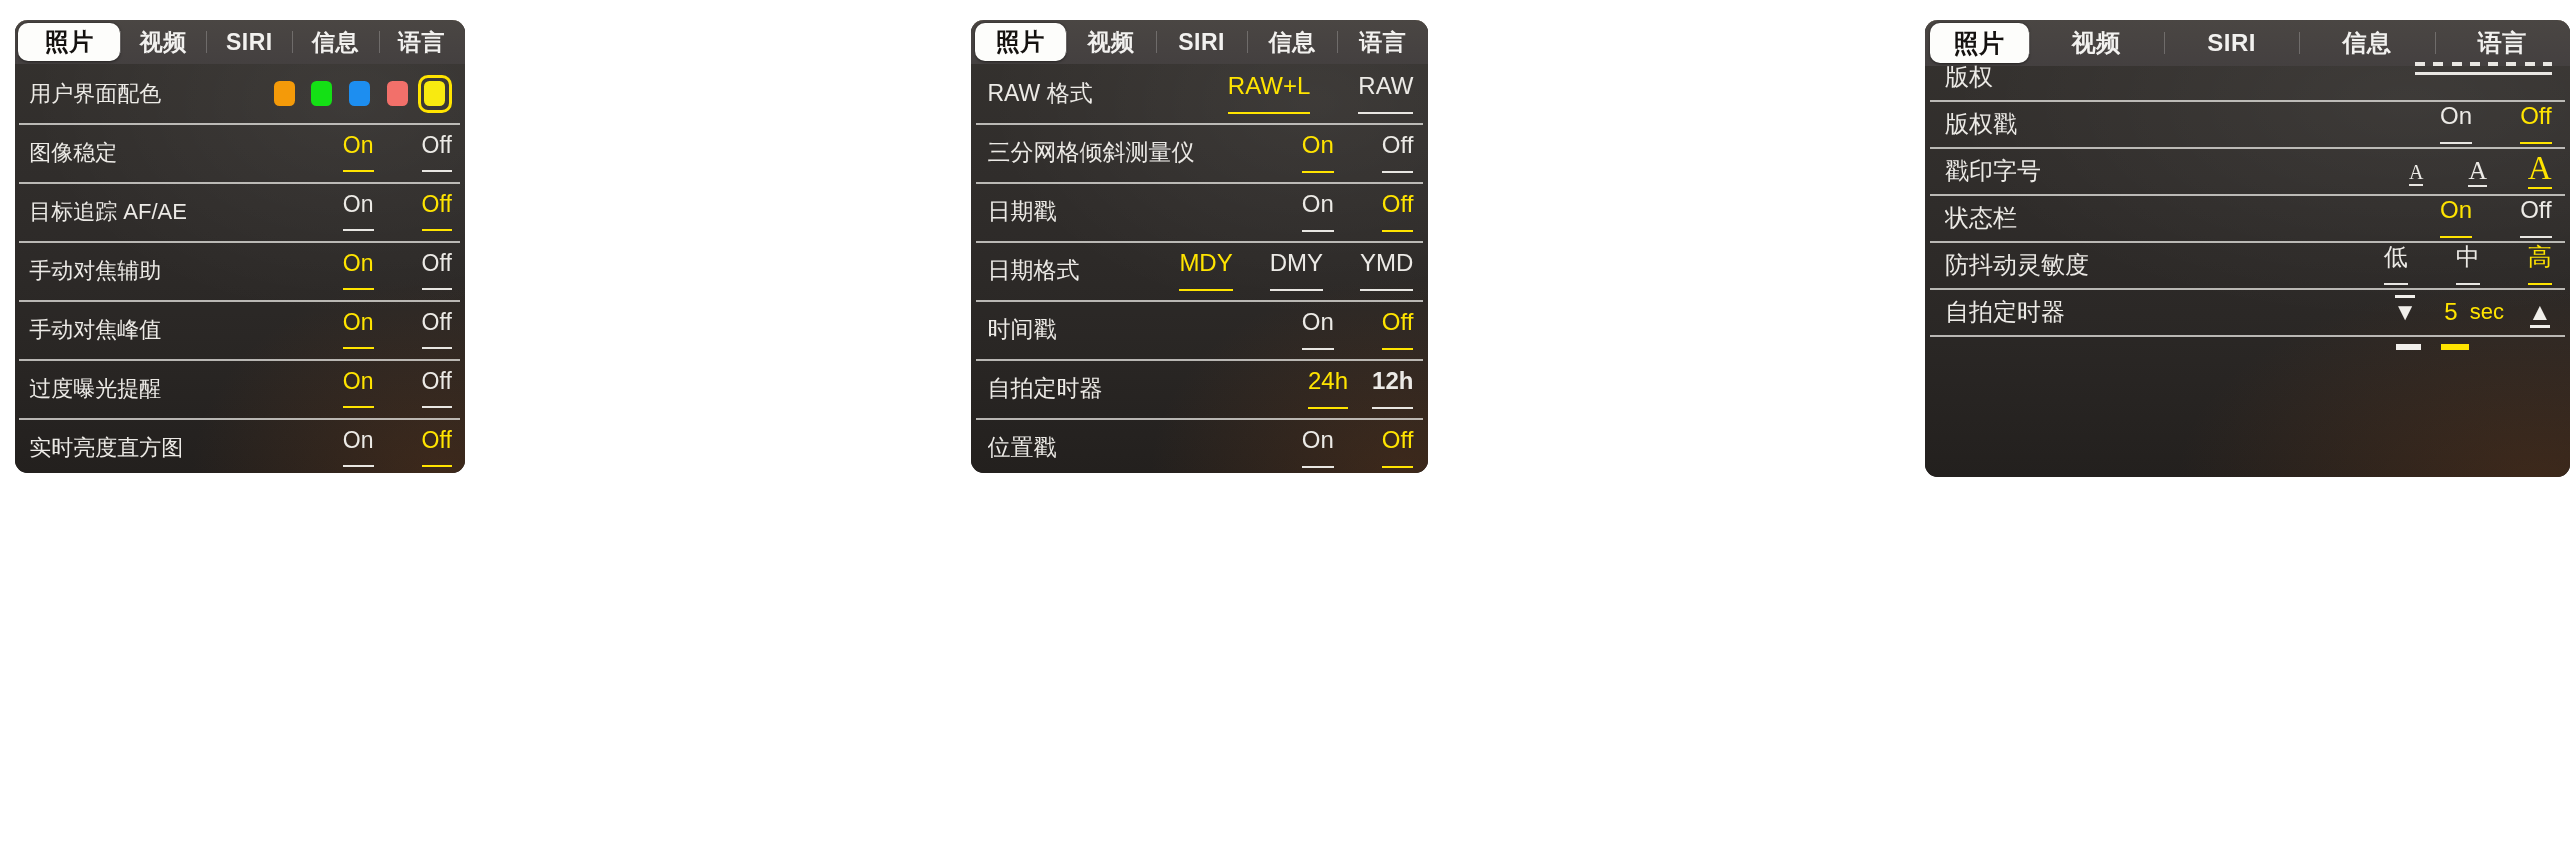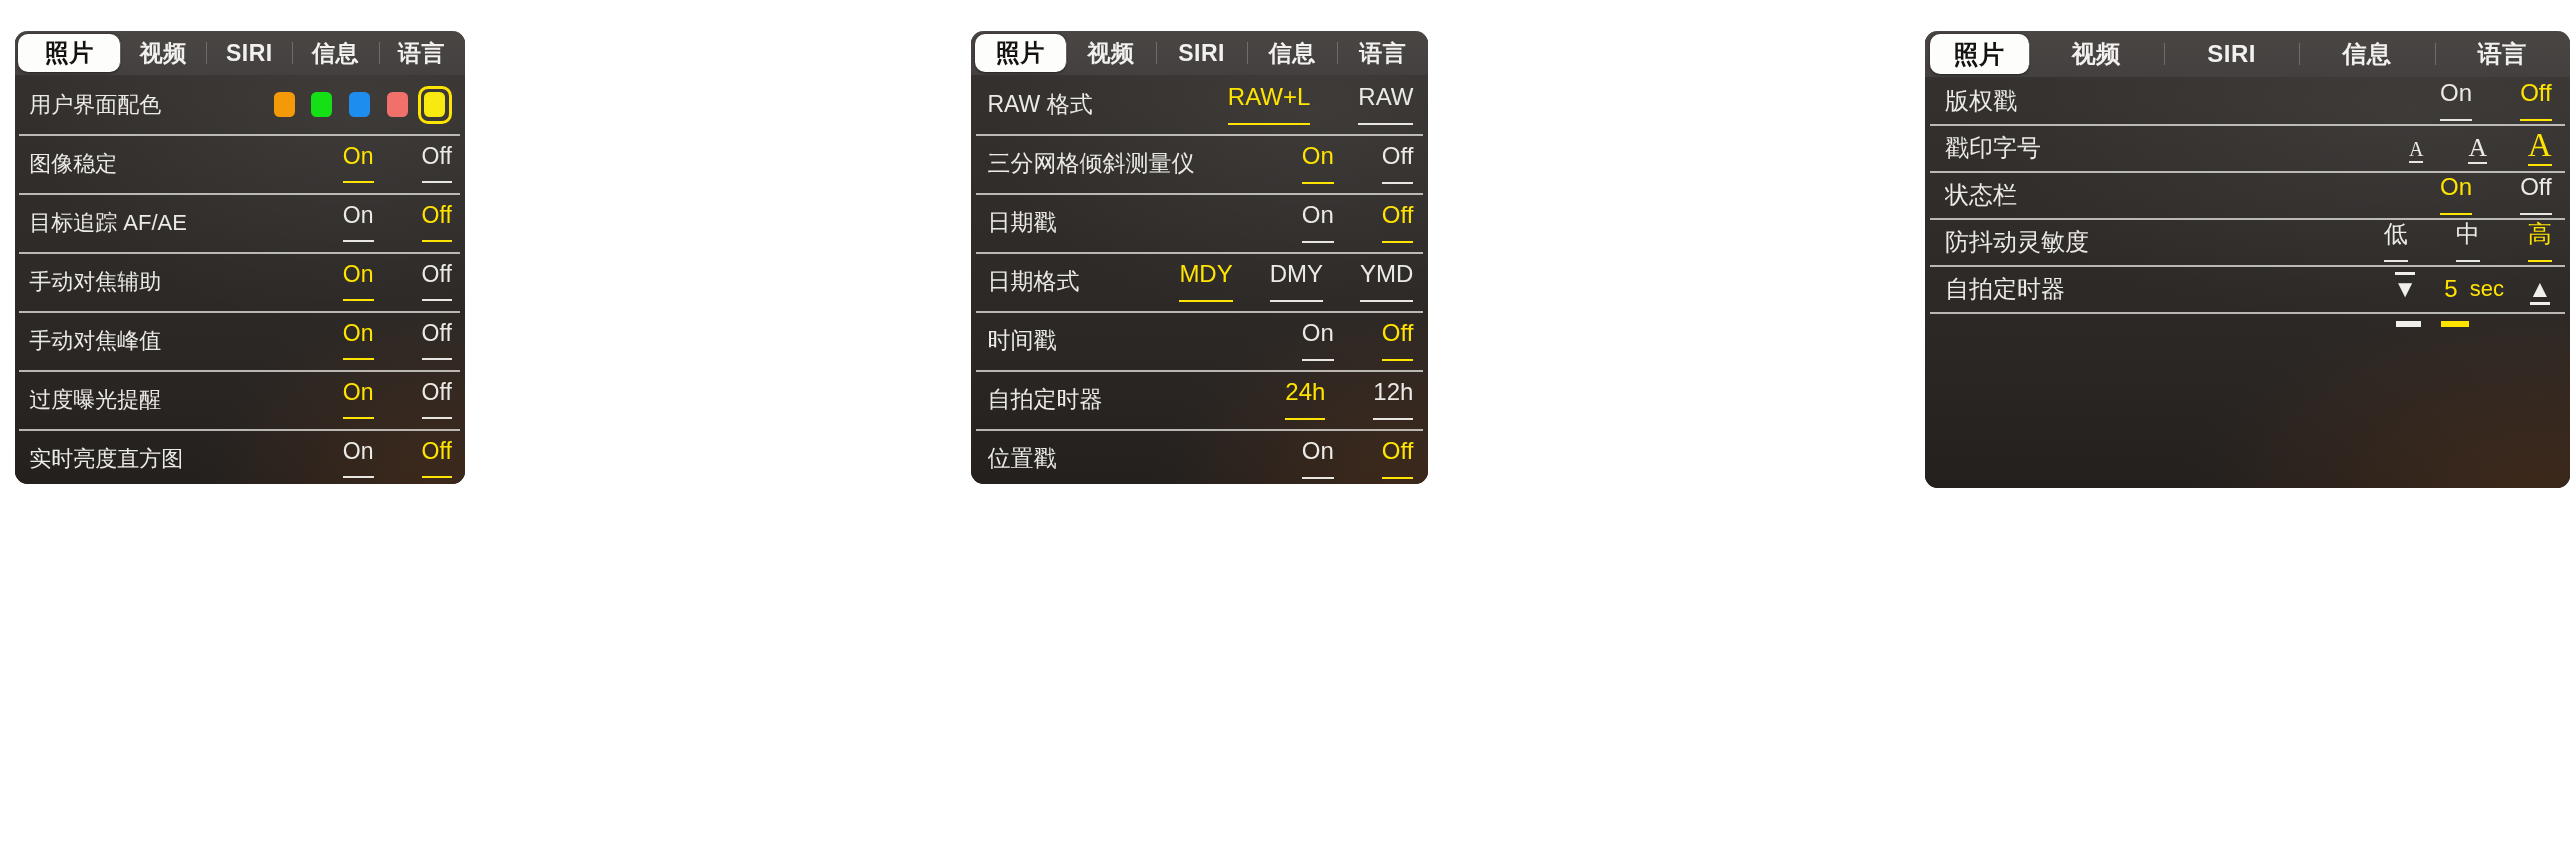--- a/index.html
+++ b/index.html
@@ -16,21 +16,21 @@
   .stage {
     position: relative;
     width: 2576px;
     height: 859px;
     background: #ffffff;
   }
 
   
   .panel {
     position: absolute;
-    top: 31px;
+    top: 20px;
     overflow: hidden;
     border-radius: 12.8px;
     background: #2e2c2a;
     box-shadow: 0 0 0 0.9px rgba(255,255,255,0.05);
   }
   .panel-inner {
     position: relative;
     width: 100%;
     height: 100%;
     background:
@@ -383,21 +383,21 @@
             <div class="row-label">时间戳</div>
             <div class="row-ctrl">
               <span class="opt">On</span>
               <span class="opt sel" style="margin-left: 48px;">Off</span>
             </div>
           </div>
           <div class="row">
             <div class="row-label">自拍定时器</div>
             <div class="row-ctrl">
               <span class="opt sel">24h</span>
-              <span class="opt" style="margin-left: 48px;">12h</span>
+              <span class="opt" style="margin-left: 24px; font-weight: bold;">12h</span>
             </div>
           </div>
           <div class="row">
             <div class="row-label">位置戳</div>
             <div class="row-ctrl">
               <span class="opt">On</span>
               <span class="opt sel" style="margin-left: 48px;">Off</span>
             </div>
           </div>
         </div>
@@ -418,20 +418,29 @@
             <span>SIRI</span>
           </div>
           <div class="tab">
             <span>信息</span>
           </div>
           <div class="tab">
             <span>语言</span>
           </div>
         </div>
       <div class="rows">
+          <div class="row clipped">
+            <div class="row-label">版权</div>
+            <div class="row-ctrl">
+              <span class="dash-field" style="width: 137px;">
+                <span class="dash-row"></span>
+                <span class="dash-under"></span>
+              </span>
+            </div>
+          </div>
           <div class="row">
             <div class="row-label">版权戳</div>
             <div class="row-ctrl">
               <span class="opt">On</span>
               <span class="opt sel" style="margin-left: 48px;">Off</span>
             </div>
           </div>
           <div class="row">
             <div class="row-label">戳印字号</div>
             <div class="row-ctrl" style="align-items: baseline;">

